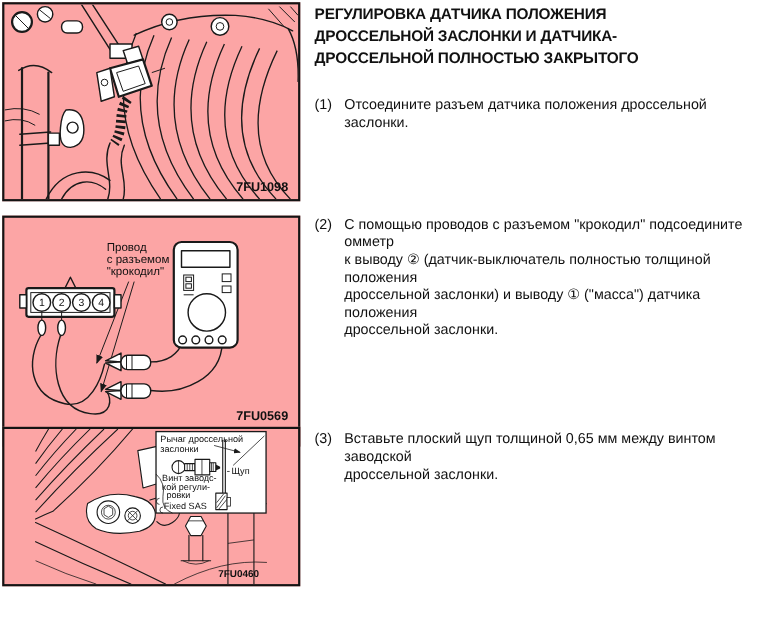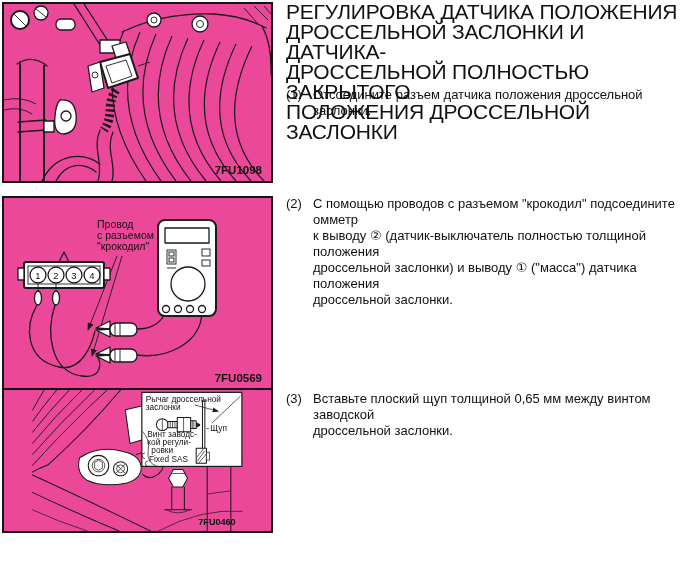--- a/index.html
+++ b/index.html
@@ -3,40 +3,40 @@
 <meta charset="utf-8">
 <style>
   html,body{margin:0;padding:0;}
   body{
     width:690px;height:572px;position:relative;background:#ffffff;
     font-family:"Liberation Sans","DejaVu Sans",sans-serif;color:#111;
     overflow:hidden;
   }
   .figure{
     position:absolute;left:2px;width:271px;box-sizing:border-box;
-    border:2px solid #141414;background:#ec4899;overflow:hidden;
+    border:2px solid #141414;background:#fca5a5;overflow:hidden;
   }
   .fig1{top:2px;height:181px;}
   .fig2{top:196px;height:210px;}
   .fig3{top:388px;height:145px;}
   .figure svg{display:block;width:100%;height:100%;}
 
   .ln{stroke:#1a1a1a;fill:none;stroke-width:1.3;stroke-linecap:round;stroke-linejoin:round;}
   .ln2{stroke:#1a1a1a;fill:none;stroke-width:2;stroke-linecap:round;stroke-linejoin:round;}
   .thin{stroke:#1a1a1a;fill:none;stroke-width:0.9;}
   .fillw{fill:#ffffff;}
   .rib{stroke:#1a1a1a;fill:none;stroke-width:1.2;}
   text{font-family:"Liberation Sans","DejaVu Sans",sans-serif;fill:#111;stroke:none;}
   .cap{font-size:10.5px;}
   .pin{font-size:9.5px;text-anchor:middle;}
   .figcode{font-size:11.5px;font-weight:bold;text-anchor:end;}
 
   .titleblock{
     position:absolute;left:286px;top:2px;width:404px;
-    font-weight:normal;font-size:21px;line-height:20px;letter-spacing:-0.2px;
+    font-weight:bold;font-size:14px;line-height:20px;letter-spacing:-0.2px;
   }
   .step{
     position:absolute;left:286px;width:404px;display:flex;
     font-size:13px;line-height:16px;
   }
   .step .num{width:27px;flex:none;}
   .s1{top:87px;} .s2{top:196px;} .s3{top:391px;}
 </style>
 </head>
 <body>
@@ -261,21 +261,20 @@
       <path class="thin" d="M147,90 A3.5,3.5 0 1 0 147,97"></path>
     </g>
     <text class="figcode" x="258" y="171">7FU0460</text>
   </svg>
 </div>
 
 <div class="titleblock">
   <div>РЕГУЛИРОВКА ДАТЧИКА ПОЛОЖЕНИЯ</div>
   <div>ДРОССЕЛЬНОЙ ЗАСЛОНКИ И ДАТЧИКА-</div>
   <div>ДРОССЕЛЬНОЙ ПОЛНОСТЬЮ ЗАКРЫТОГО</div>
-  <div>ПОЛОЖЕНИЯ ДРОССЕЛЬНОЙ ЗАСЛОНКИ</div>
 </div>
 
 <div class="step s1">
   <span class="num">(1)</span>
   <div class="stext">
     <div>Отсоедините разъем датчика положения дроссельной заслонки.</div>
   </div>
 </div>
 
 <div class="step s2">

